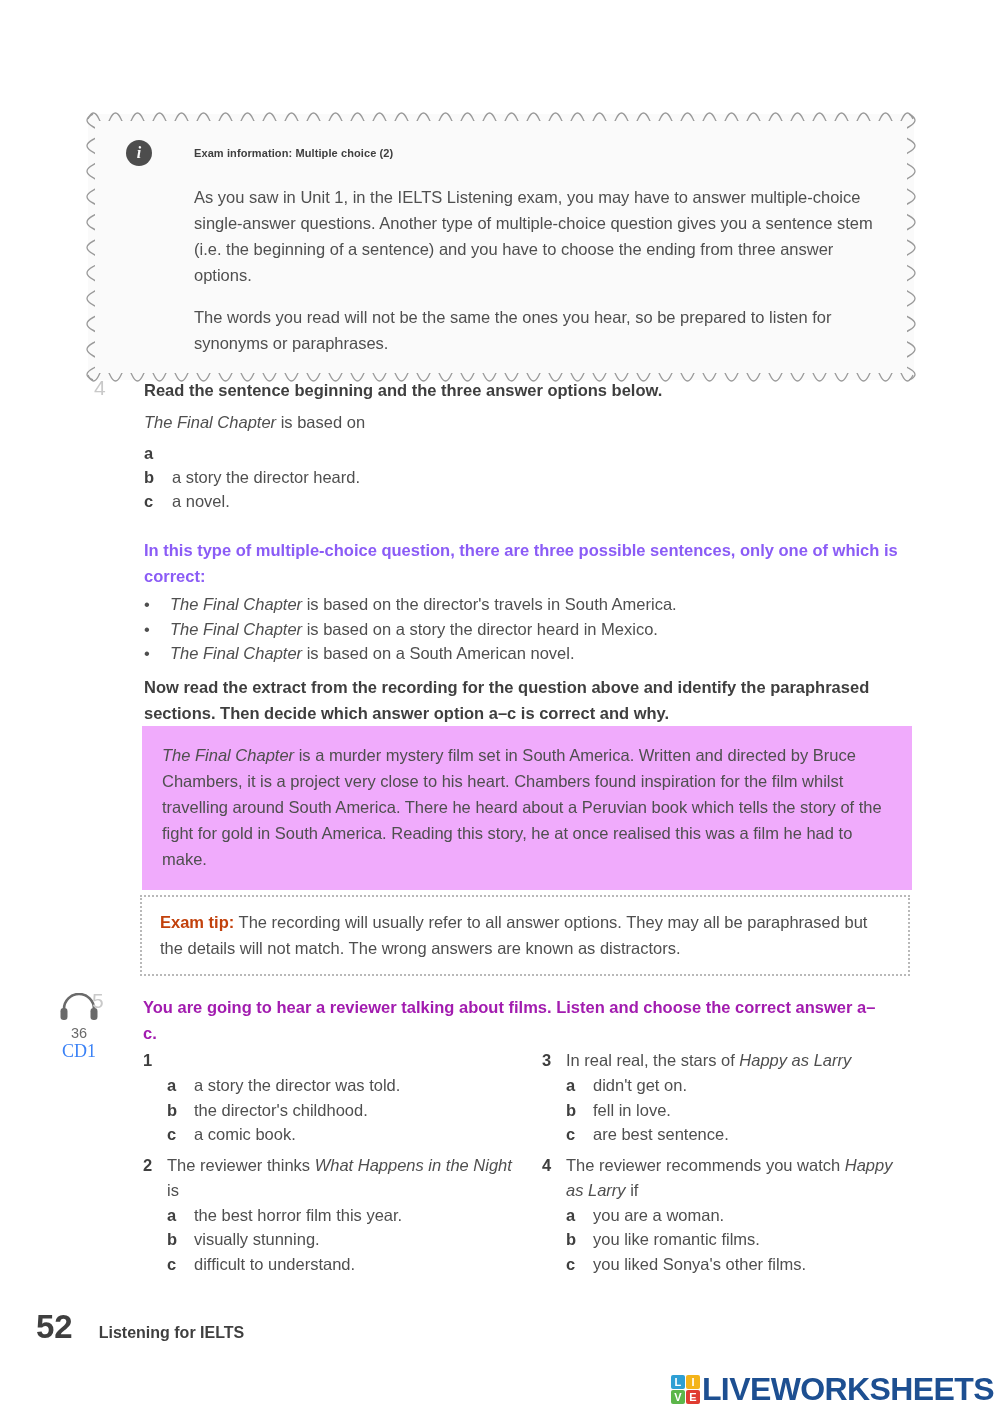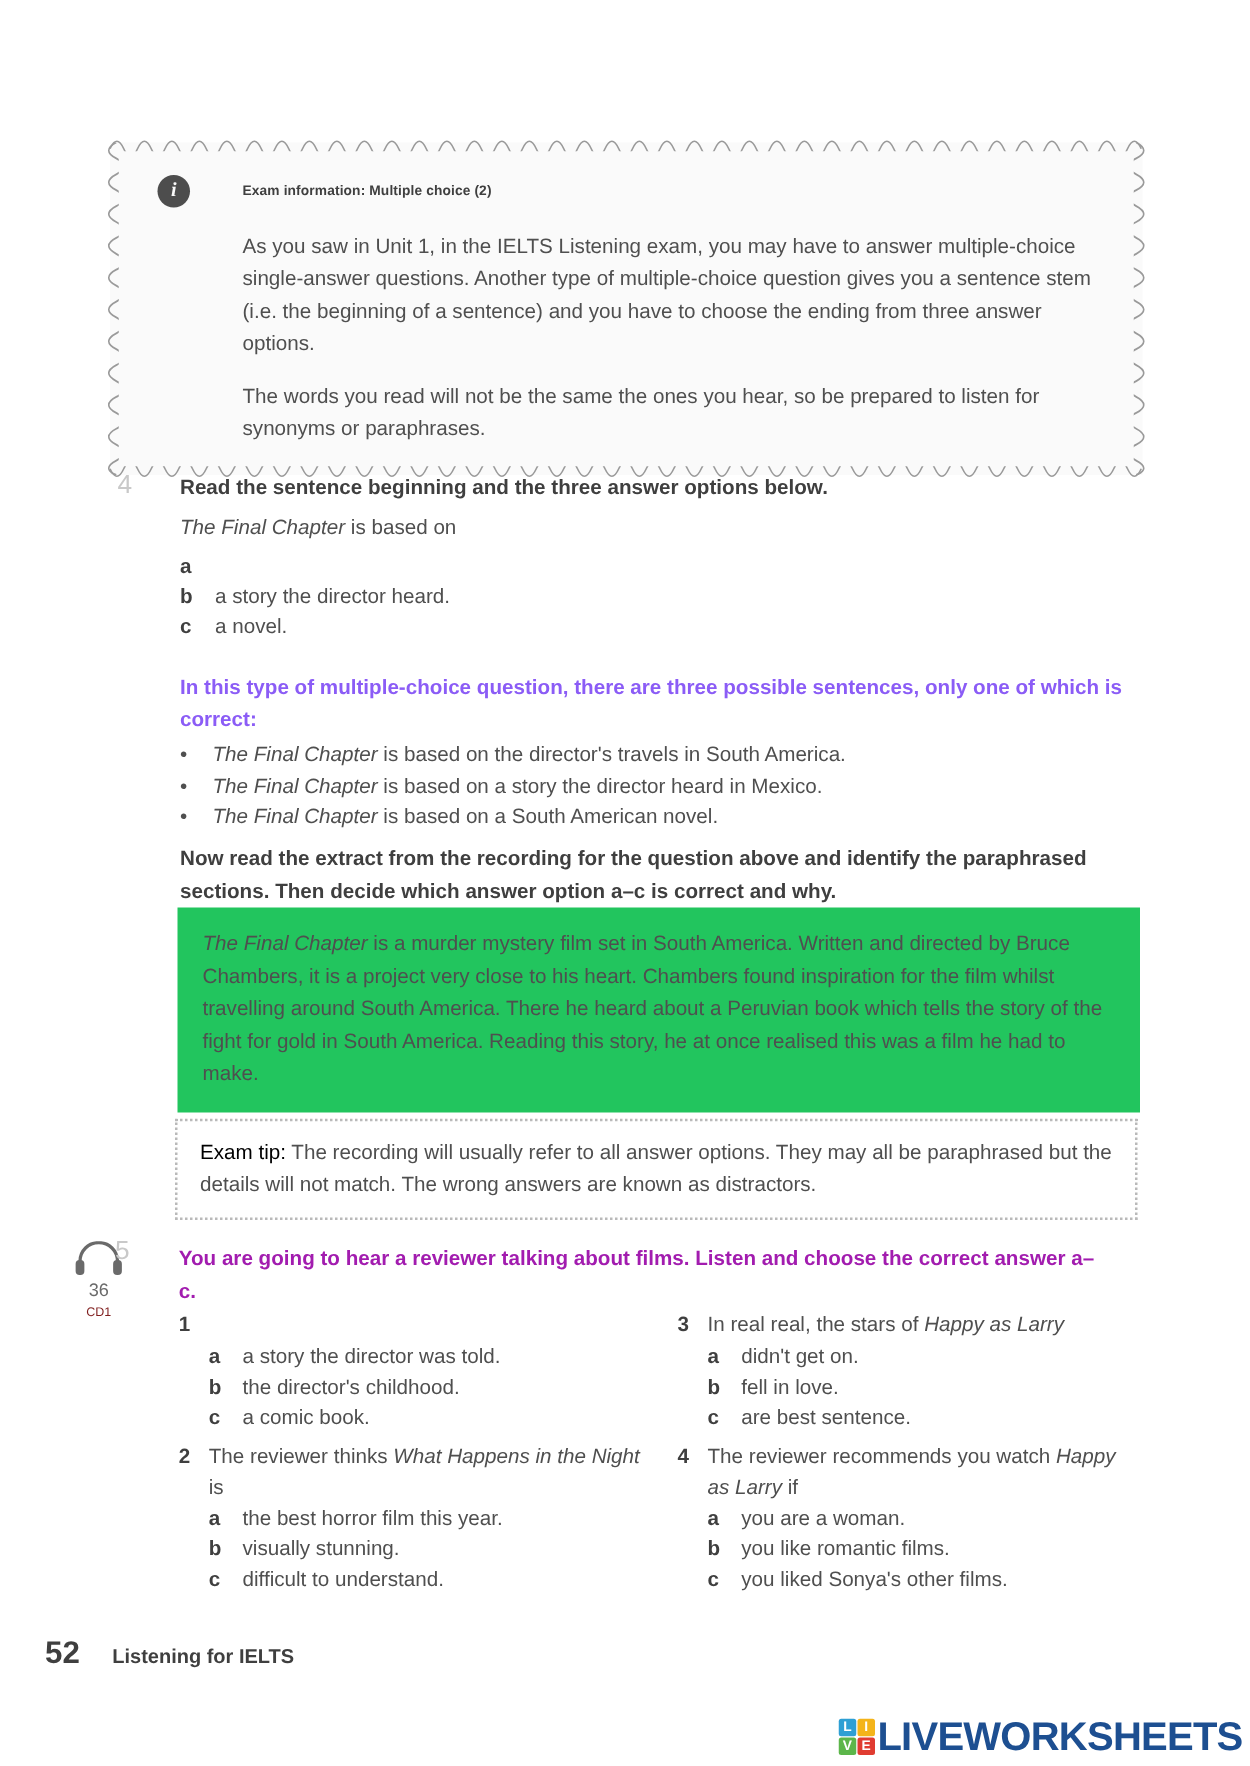--- a/index.html
+++ b/index.html
@@ -55,21 +55,21 @@
   }
   .exam-info p:last-child { margin-bottom: 0; }
 
   
   .ex-num {
     position: absolute;
     font-size: 21px; color: #c9c9c9; font-weight: normal;
     font-family: "Liberation Sans", sans-serif;
   }
   .body-text { font-size: 16.5px; line-height: 26px; color: #4f4f4f; }
-  .bold { font-weight: normal; color: #000000; }
+  .bold { font-weight: bold; color: #c2410c; }
   .ital { font-style: italic; }
 
   #ex4-num { left: 94px; top: 376px; }
   #ex4-line1 { position: absolute; left: 144px; top: 377px; width: 760px; font-weight: bold; color: #3f3f3f; }
   #ex4-stem  { position: absolute; left: 144px; top: 409px; width: 760px; }
 
   .opt-list { position: absolute; left: 144px; width: 760px; }
   .opt-row { display: flex; font-size: 16.5px; line-height: 24px; color: #4f4f4f; }
   .opt-letter { width: 28px; font-weight: bold; color: #3f3f3f; flex: 0 0 28px; }
   #ex4-opts { top: 441px; }
@@ -80,21 +80,21 @@
   .bullet-row { display: flex; font-size: 16.5px; line-height: 24.5px; color: #4f4f4f; }
   .bullet-dot { width: 26px; flex: 0 0 26px; text-align: left; }
 
   #ex4-para3 { position: absolute; left: 144px; top: 674px; width: 740px; font-weight: bold; color: #3f3f3f; }
 
   
   .extract {
     position: absolute;
     left: 142px; top: 726px;
     width: 770px;
-    background: #22c55e;
+    background: #f0abfc;
     padding: 16px 20px 18px 20px;
     font-size: 16.5px; line-height: 26px; color: #4f4f4f;
   }
 
   
   .exam-tip {
     position: absolute;
     left: 140px; top: 895px;
     width: 770px;
     border: 2px dotted #b9b9b9;
@@ -104,40 +104,40 @@
   }
 
   
   #ex5-num { left: 92px; top: 989px; }
   .audio-mark {
     position: absolute; left: 52px; top: 993px;
     width: 54px; text-align: center;
   }
   .headphone { display: block; margin: 0 auto; }
   .track-num { font-size: 14.5px; color: #6a6a6a; line-height: 18px; margin-top: 1px; }
-  .cd-label  { font-size: 10px; color: #7f1d1d; line-height: 18px; }
+  .cd-label  { font-size: 18px; color: #3b82f6; line-height: 18px; font-family: Liberation Serif, serif; }
 
   #ex5-instr { position: absolute; left: 143px; top: 994px; width: 745px; font-weight: bold; color: #a21caf; }
 
   .q-columns {
     position: absolute; left: 143px; top: 1048px;
     width: 768px;
     display: flex; gap: 30px;
   }
   .q-col { width: 369px; }
   .q-block { margin-bottom: 6px; }
   .q-head { display: flex; font-size: 16.5px; line-height: 25px; color: #4f4f4f; }
   .q-num { width: 24px; flex: 0 0 24px; font-weight: bold; color: #3f3f3f; }
   .q-opts { margin-left: 24px; }
   .q-opt { display: flex; font-size: 16.5px; line-height: 24.5px; color: #4f4f4f; }
   .q-opt-letter { width: 27px; flex: 0 0 27px; font-weight: bold; color: #3f3f3f; }
 
   
   .footer { position: absolute; left: 36px; top: 1308px; display: flex; align-items: baseline; gap: 26px; }
-  .page-no { font-size: 25px; font-weight: bold; color: #3f3f3f; }
+  .page-no { font-size: 33px; font-weight: bold; color: #3f3f3f; }
   .book-title { font-size: 16px; font-weight: bold; color: #3f3f3f; }
 
   .lw-logo {
     position: absolute; right: 6px; top: 1371px;
     display: flex; align-items: center; gap: 2px;
   }
   .lw-grid {
     width: 29px; height: 29px;
     display: grid; grid-template-columns: 1fr 1fr; grid-template-rows: 1fr 1fr;
     gap: 1px;

